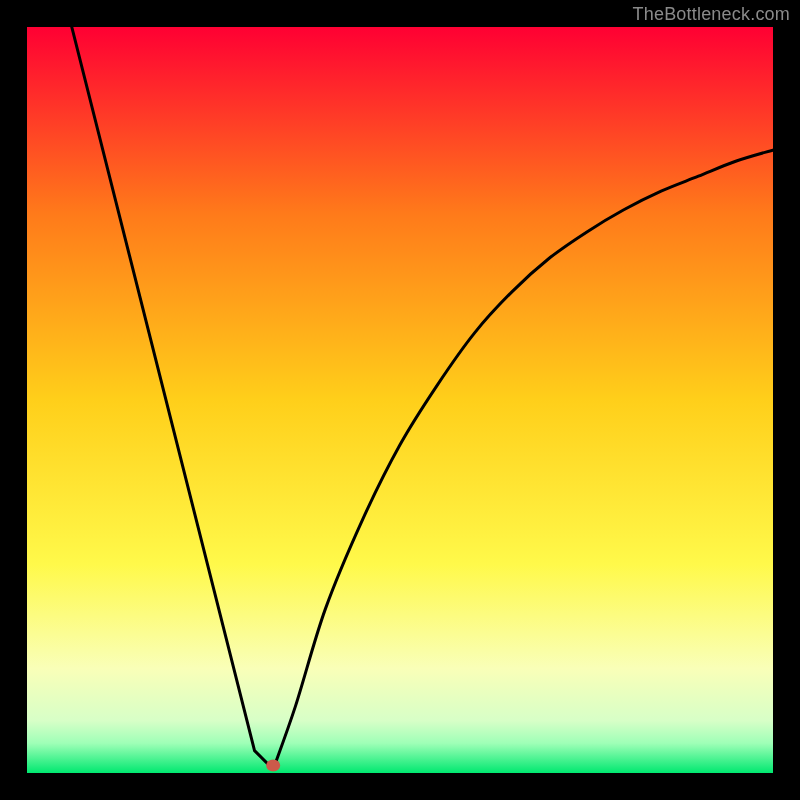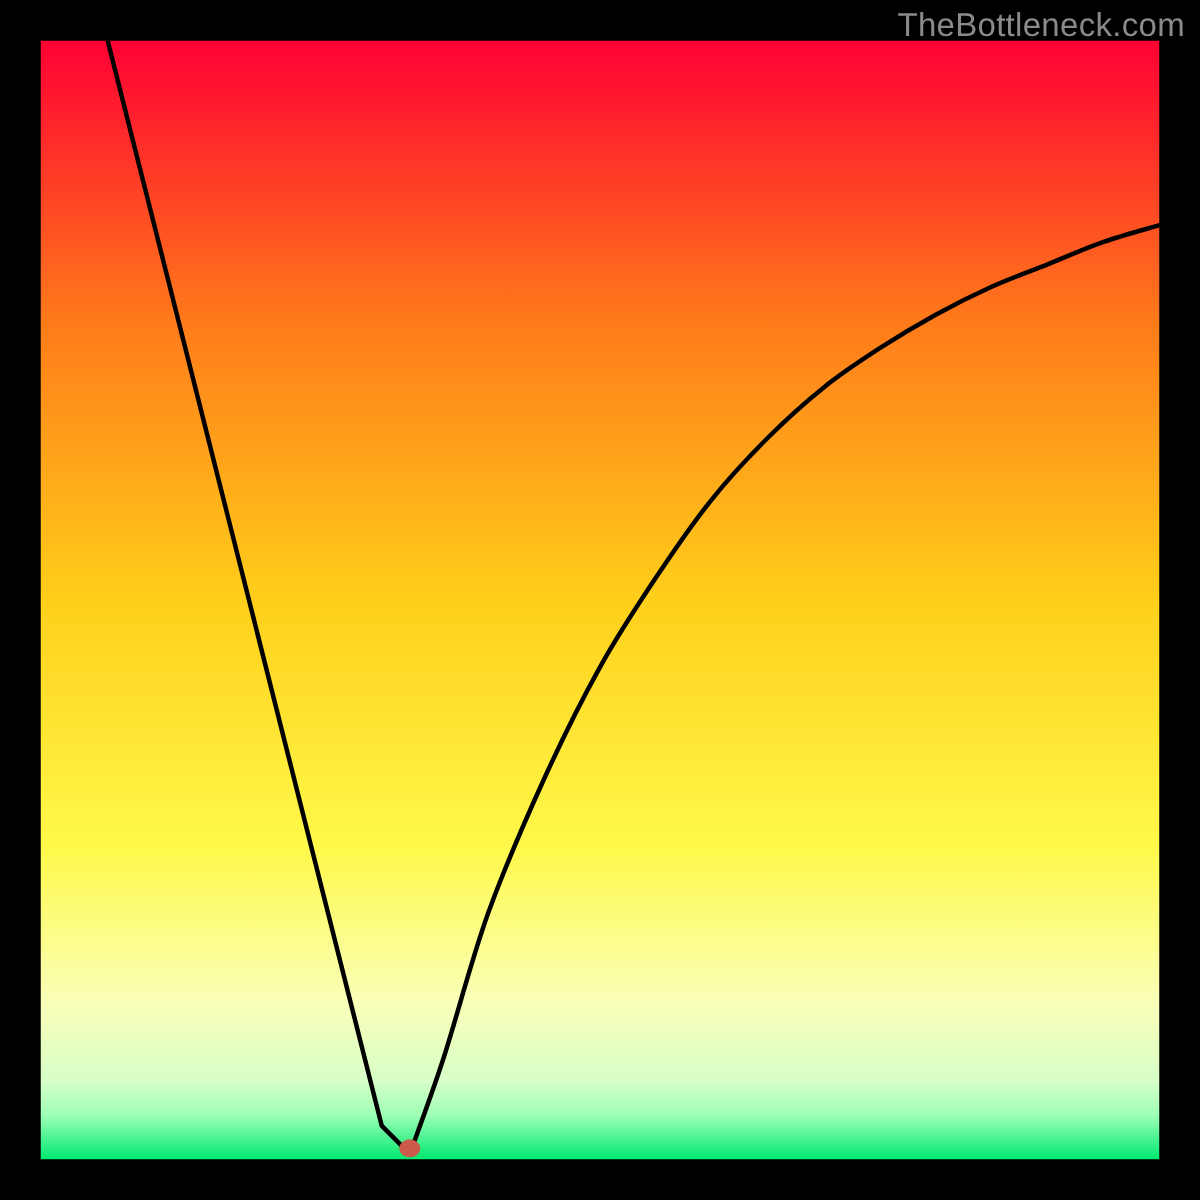--- a/index.html
+++ b/index.html
@@ -23,21 +23,21 @@
     left: 27px;
     top: 27px;
     width: 746px;
     height: 746px;
   }
   .watermark {
     position: absolute;
     top: 4px;
     right: 10px;
     font-family: Arial, Helvetica, sans-serif;
-    font-size: 22px;
+    font-size: 18px;
     font-weight: 500;
     color: #8a8a8a;
     letter-spacing: 0.2px;
   }
 </style>
 </head>
 <body>
 <div class="frame">
   <svg class="plot" viewBox="0 0 746 746" preserveAspectRatio="none">
     <defs>

